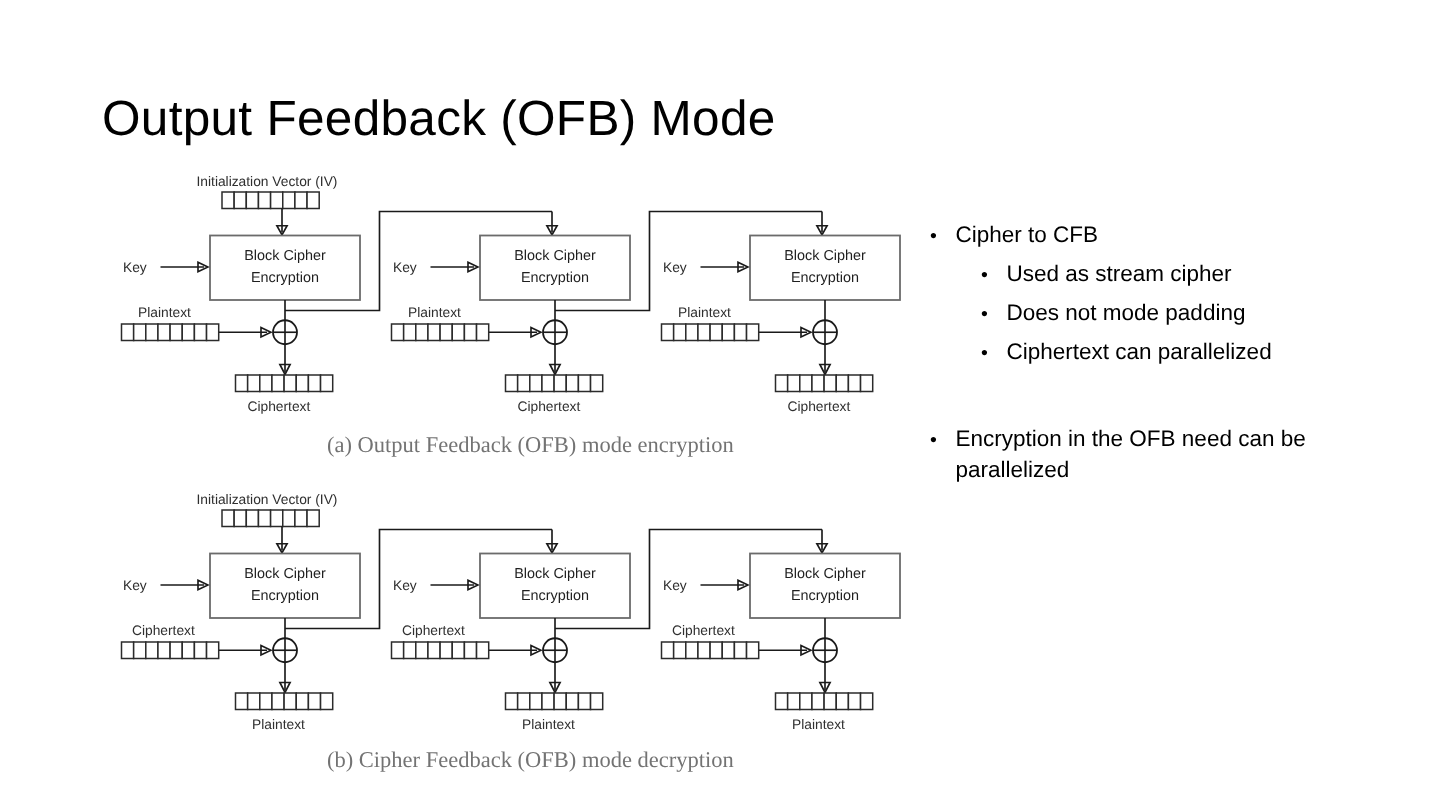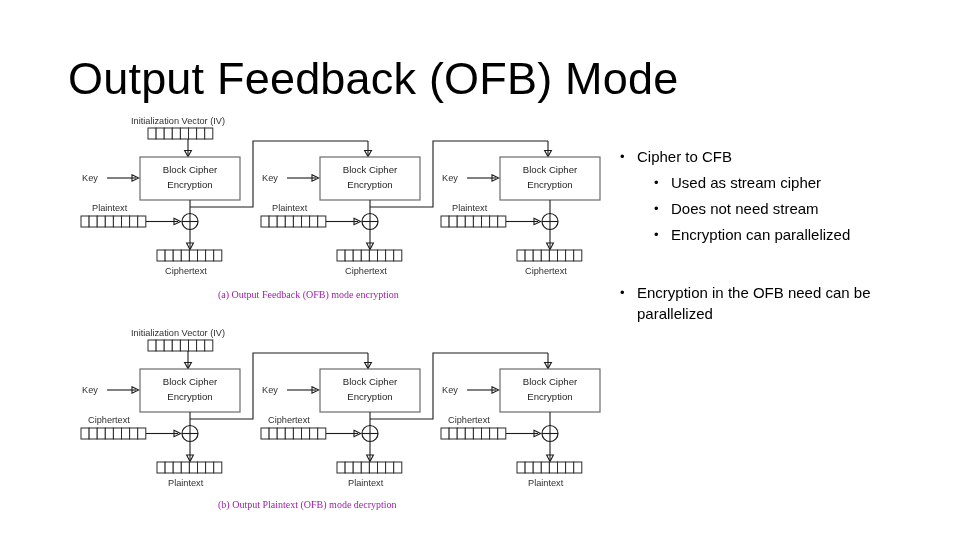--- a/index.html
+++ b/index.html
@@ -15,21 +15,21 @@
     overflow: hidden;
     font-family: "Liberation Sans", sans-serif;
     color: #000000;
   }
 
   
   #slide-title {
     position: absolute;
     left: 68px;
     top: 58px;
-    font-size: 45px;
+    font-size: 33px;
     font-weight: 400;
     letter-spacing: 0.2px;
     line-height: 42px;
     color: #000000;
     white-space: nowrap;
   }
 
   
   #figure-encryption {
     position: absolute;
@@ -81,22 +81,22 @@
   .diag-label-box {
     font-family: "Liberation Sans", sans-serif;
     font-size: 9.6px;
     fill: #1f1f1f;
   }
 
   
   .figure-caption {
     position: absolute;
     font-family: "Liberation Serif", serif;
-    font-size: 10px;
-    color: #a21caf;
+    font-size: 15px;
+    color: #737373;
     white-space: nowrap;
   }
   #caption-encryption {
     left: 218px;
     top: 289px;
   }
   #caption-decryption {
     left: 218px;
     top: 499px;
   }
@@ -474,43 +474,43 @@
       <rect class="cellbox" x="463.3" y="142" width="8.1" height="11"></rect>
       <rect class="cellbox" x="471.4" y="142" width="8.1" height="11"></rect>
       <rect class="cellbox" x="479.5" y="142" width="8.1" height="11"></rect>
       <rect class="cellbox" x="487.6" y="142" width="8.1" height="11"></rect>
       <rect class="cellbox" x="495.7" y="142" width="8.1" height="11"></rect>
     </g>
     <text class="diag-label" x="450" y="166">Plaintext</text>
   </svg>
 </div>
 
-<div class="figure-caption" id="caption-decryption">(b)  Output Plaintext (OFB) mode decryption</div>
+<div class="figure-caption" id="caption-decryption">(b)  Cipher Feedback (OFB) mode decryption</div>
 
 <div id="bullet-panel">
 
   <div id="bullet-group-primary">
     <div class="bullet-row level-1">
       <span class="bullet-marker">•</span>
       <span class="bullet-text">Cipher to CFB</span>
     </div>
 
     <div class="bullet-row level-2">
       <span class="bullet-marker">•</span>
       <span class="bullet-text">Used as stream cipher</span>
     </div>
 
     <div class="bullet-row level-2">
       <span class="bullet-marker">•</span>
-      <span class="bullet-text">Does not need stream</span>
+      <span class="bullet-text">Does not mode padding</span>
     </div>
 
     <div class="bullet-row level-2">
       <span class="bullet-marker">•</span>
-      <span class="bullet-text">Encryption can parallelized</span>
+      <span class="bullet-text">Ciphertext can parallelized</span>
     </div>
   </div>
 
   <div id="bullet-group-secondary">
     <div class="bullet-row level-1">
       <span class="bullet-marker">•</span>
       <span class="bullet-text">Encryption in the OFB need can be parallelized</span>
     </div>
   </div>
 

